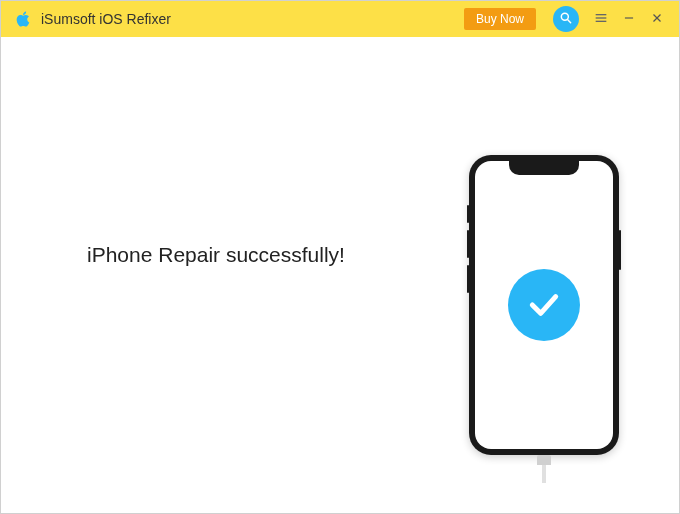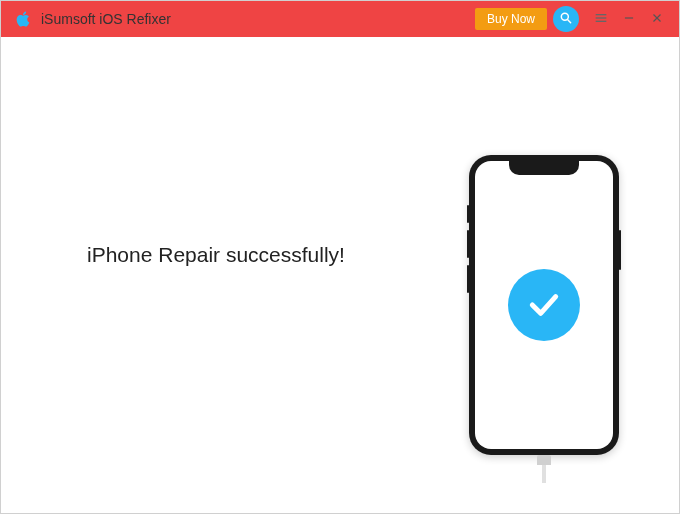--- a/index.html
+++ b/index.html
@@ -14,21 +14,21 @@
       background: #fff;
       overflow: hidden;
       border: 1px solid #d0d0d0;
       position: relative;
     }
     .titlebar {
       height: 36px;
       display: flex;
       align-items: center;
       padding: 0 8px 0 12px;
-      background: #ef4444;
+      background: #fde047;
     }
     .logo {
       width: 20px;
       height: 20px;
       margin-right: 8px;
     }
     .app-title {
       font-size: 14px;
       color: #333;
       flex: 0 0 auto;
@@ -37,21 +37,21 @@
       flex: 1;
     }
     .buy-now-btn {
       background: #f39c12;
       color: #fff;
       border: none;
       padding: 4px 12px;
       font-size: 12px;
       border-radius: 2px;
       cursor: pointer;
-      margin-right: 6px;
+      margin-right: 17px;
     }
     .search-btn {
       width: 26px;
       height: 26px;
       border-radius: 50%;
       background: #29b6f6;
       border: none;
       display: flex;
       align-items: center;
       justify-content: center;

